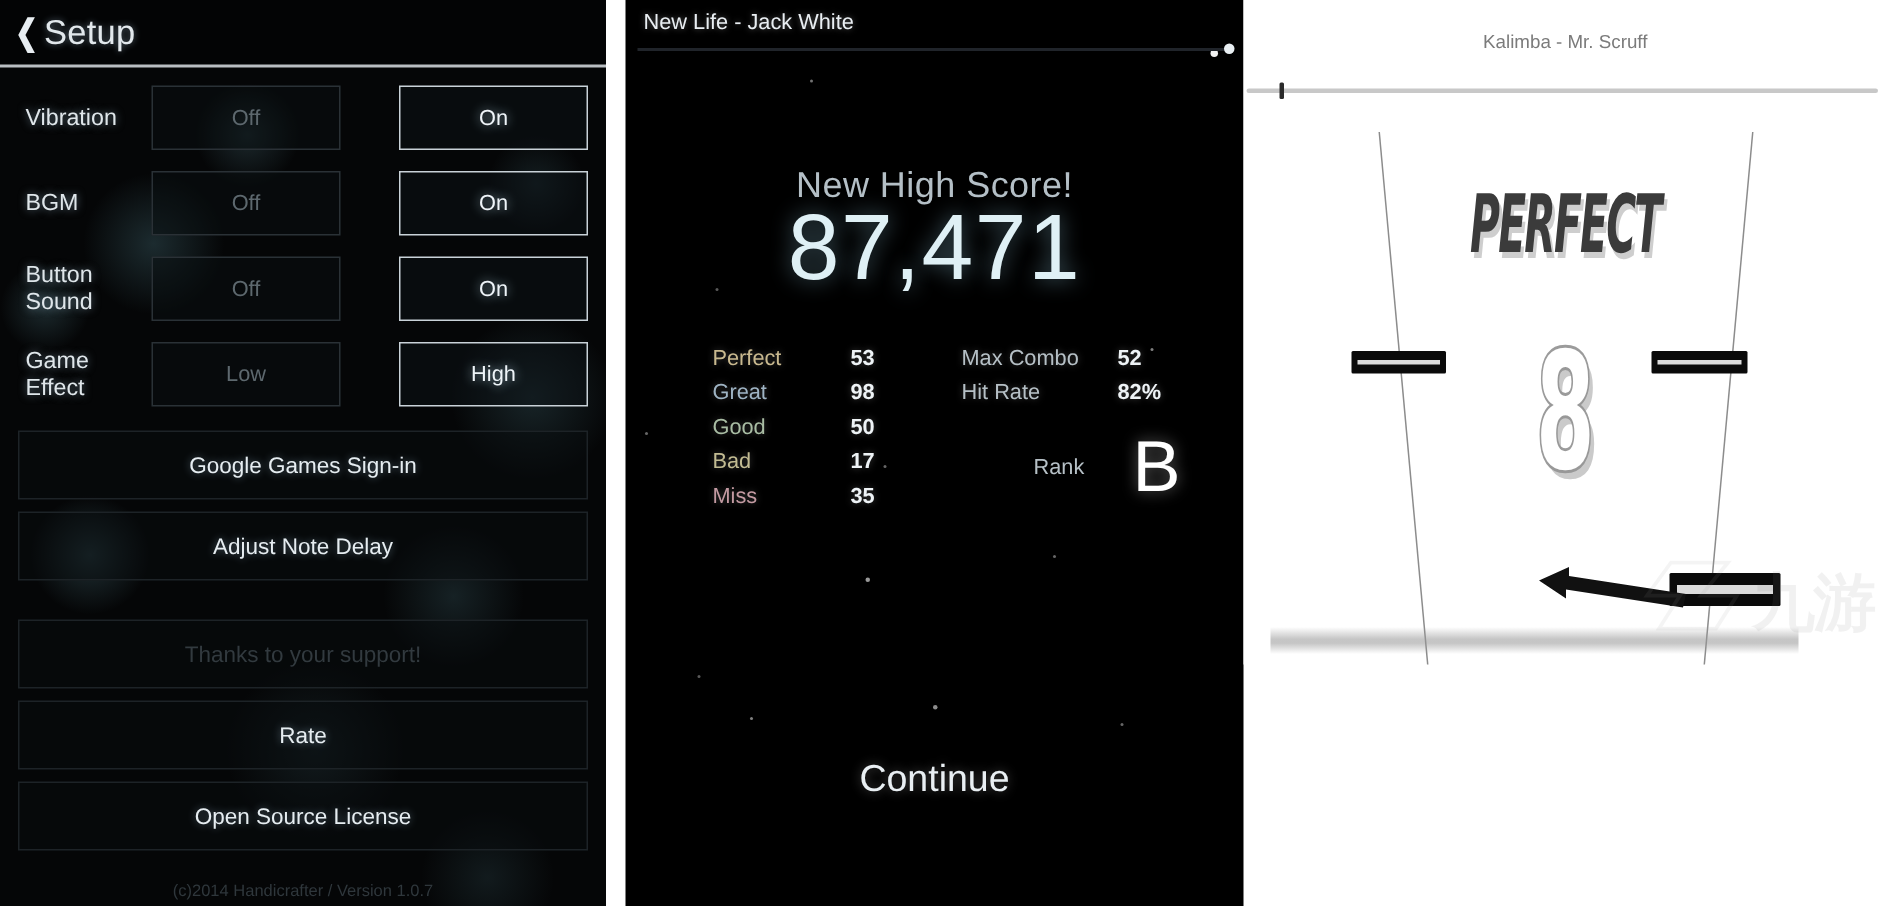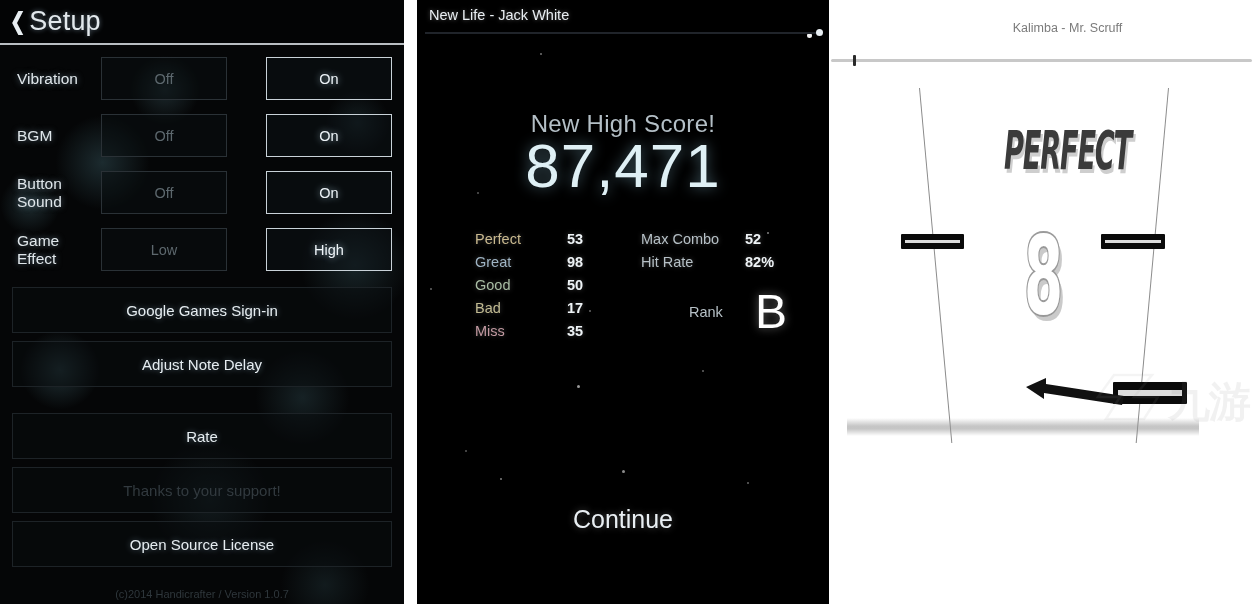--- a/index.html
+++ b/index.html
@@ -32,21 +32,21 @@
     display:flex; align-items:center;
     background:#030405;
     z-index:4;
   }
   .back-chevron {
     color:#e8eef2; font-size:23px; font-weight:bold;
     margin-left:8px; line-height:1;
     transform:scaleX(0.8);
   }
   .setup-title {
-    color:#e2e8ec; font-size:27px; letter-spacing:0.2px;
+    color:#e2e8ec; font-size:23px; letter-spacing:0.2px;
     text-shadow:0 0 5px rgba(200,230,255,.45);
     margin-left:2px;
   }
   .setup-body { position:relative; z-index:3; padding:0 12px; }
   .opt-row {
     display:flex; align-items:center;
     height:47px; margin-top:10px;
   }
   .opt-label {
     flex:1;
@@ -154,21 +154,20 @@
     text-shadow:0 0 7px rgba(255,255,255,.3);
   }
 
   
   .panel-game {
     position:relative;
     width:429px; height:443px;
     background:#ffffff;
     overflow:hidden;
     flex:0 0 429px;
-    padding-left:24px;
   }
   .game-title {
     position:absolute; top:21px; width:100%;
     text-align:center; color:#7b7b7b; font-size:12.5px;
     z-index:5;
   }
   .game-progress {
     position:absolute; top:59px; left:2px; right:6px;
     height:3px; background:#c8c8c8; z-index:5; border-radius:2px;
   }
@@ -294,22 +293,22 @@
       <div class="opt-row">
         <span class="opt-label">Game Effect</span>
         <div class="opt-btn">Low</div>
         <div class="opt-btn active">High</div>
       </div>
     </div>
 
     <div class="wide-group">
       <div class="wide-btn">Google Games Sign-in</div>
       <div class="wide-btn sep">Adjust Note Delay</div>
+      <div class="wide-btn muted">Thanks to your support!</div>
       <div class="wide-btn">Rate</div>
-      <div class="wide-btn muted">Thanks to your support!</div>
       <div class="wide-btn">Open Source License</div>
     </div>
 
     <div class="setup-footer">(c)2014 Handicrafter / Version 1.0.7</div>
   </div>
 
   <div class="panel-result">
     <div class="star" style="left:390px;top:33px;width:5px;height:5px;opacity:.95;"></div>
     <div class="star" style="left:123px;top:53px;width:2px;height:2px;opacity:.45;"></div>
     <div class="star" style="left:60px;top:192px;width:2px;height:2px;opacity:.35;"></div>

